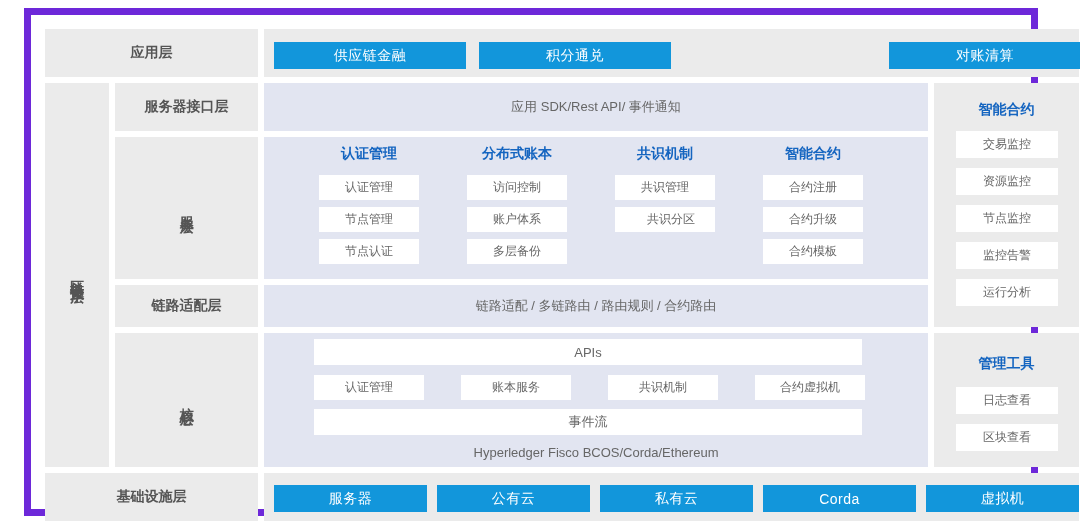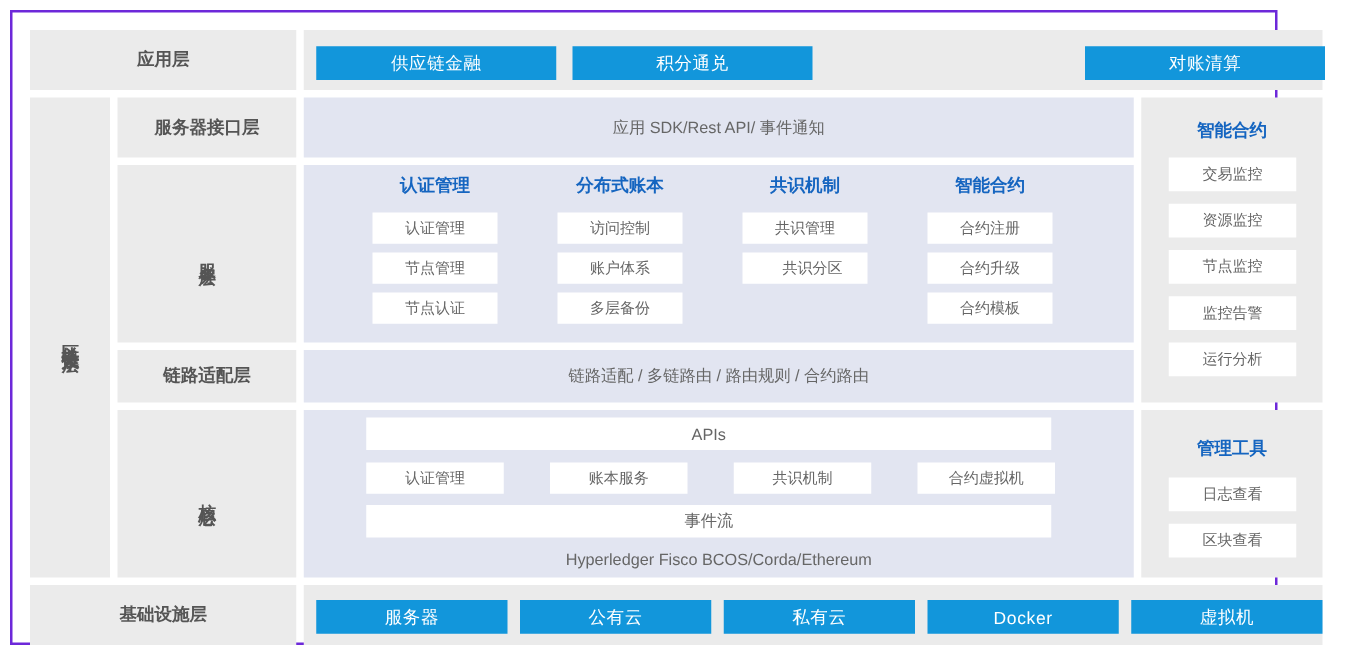--- a/index.html
+++ b/index.html
@@ -9,25 +9,25 @@
   }
   body {
     width: 1080px;
     height: 526px;
     font-family: "Liberation Sans", "DejaVu Sans", sans-serif;
     overflow: hidden;
   }
 
   #frame {
     position: absolute;
-    left: 8px;
+    left: 24px;
     top: 8px;
     width: 1014px;
     height: 508px;
-    border: 2px solid #6d28d9;
+    border: 7px solid #6d28d9;
     box-sizing: border-box;
     background: #ffffff;
   }
 
   
   .gray {
     background: #ebebeb;
   }
   .lav {
     background: #e2e5f1;
@@ -167,16 +167,16 @@
   <div class="abs wbox" style="left:925px; top:372px; width:102px; height:27px;">日志查看</div>
   <div class="abs wbox" style="left:925px; top:409px; width:102px; height:27px;">区块查看</div>
 
   <div class="abs gray layer-label" style="left:14px; top:458px; width:213px; height:48px;">基础设施层</div>
 
   <div class="abs gray" style="left:233px; top:458px; width:815px; height:48px;"></div>
 
   <div class="abs blue-btn" style="left:243px; top:470px; width:153px; height:27px;">服务器</div>
   <div class="abs blue-btn" style="left:406px; top:470px; width:153px; height:27px;">公有云</div>
   <div class="abs blue-btn" style="left:569px; top:470px; width:153px; height:27px;">私有云</div>
-  <div class="abs blue-btn" style="left:732px; top:470px; width:153px; height:27px;">Docker</div>
+  <div class="abs blue-btn" style="left:732px; top:470px; width:153px; height:27px;">Corda</div>
   <div class="abs blue-btn" style="left:895px; top:470px; width:153px; height:27px;">虚拟机</div>
 
 </div>
 
 </body></html>

